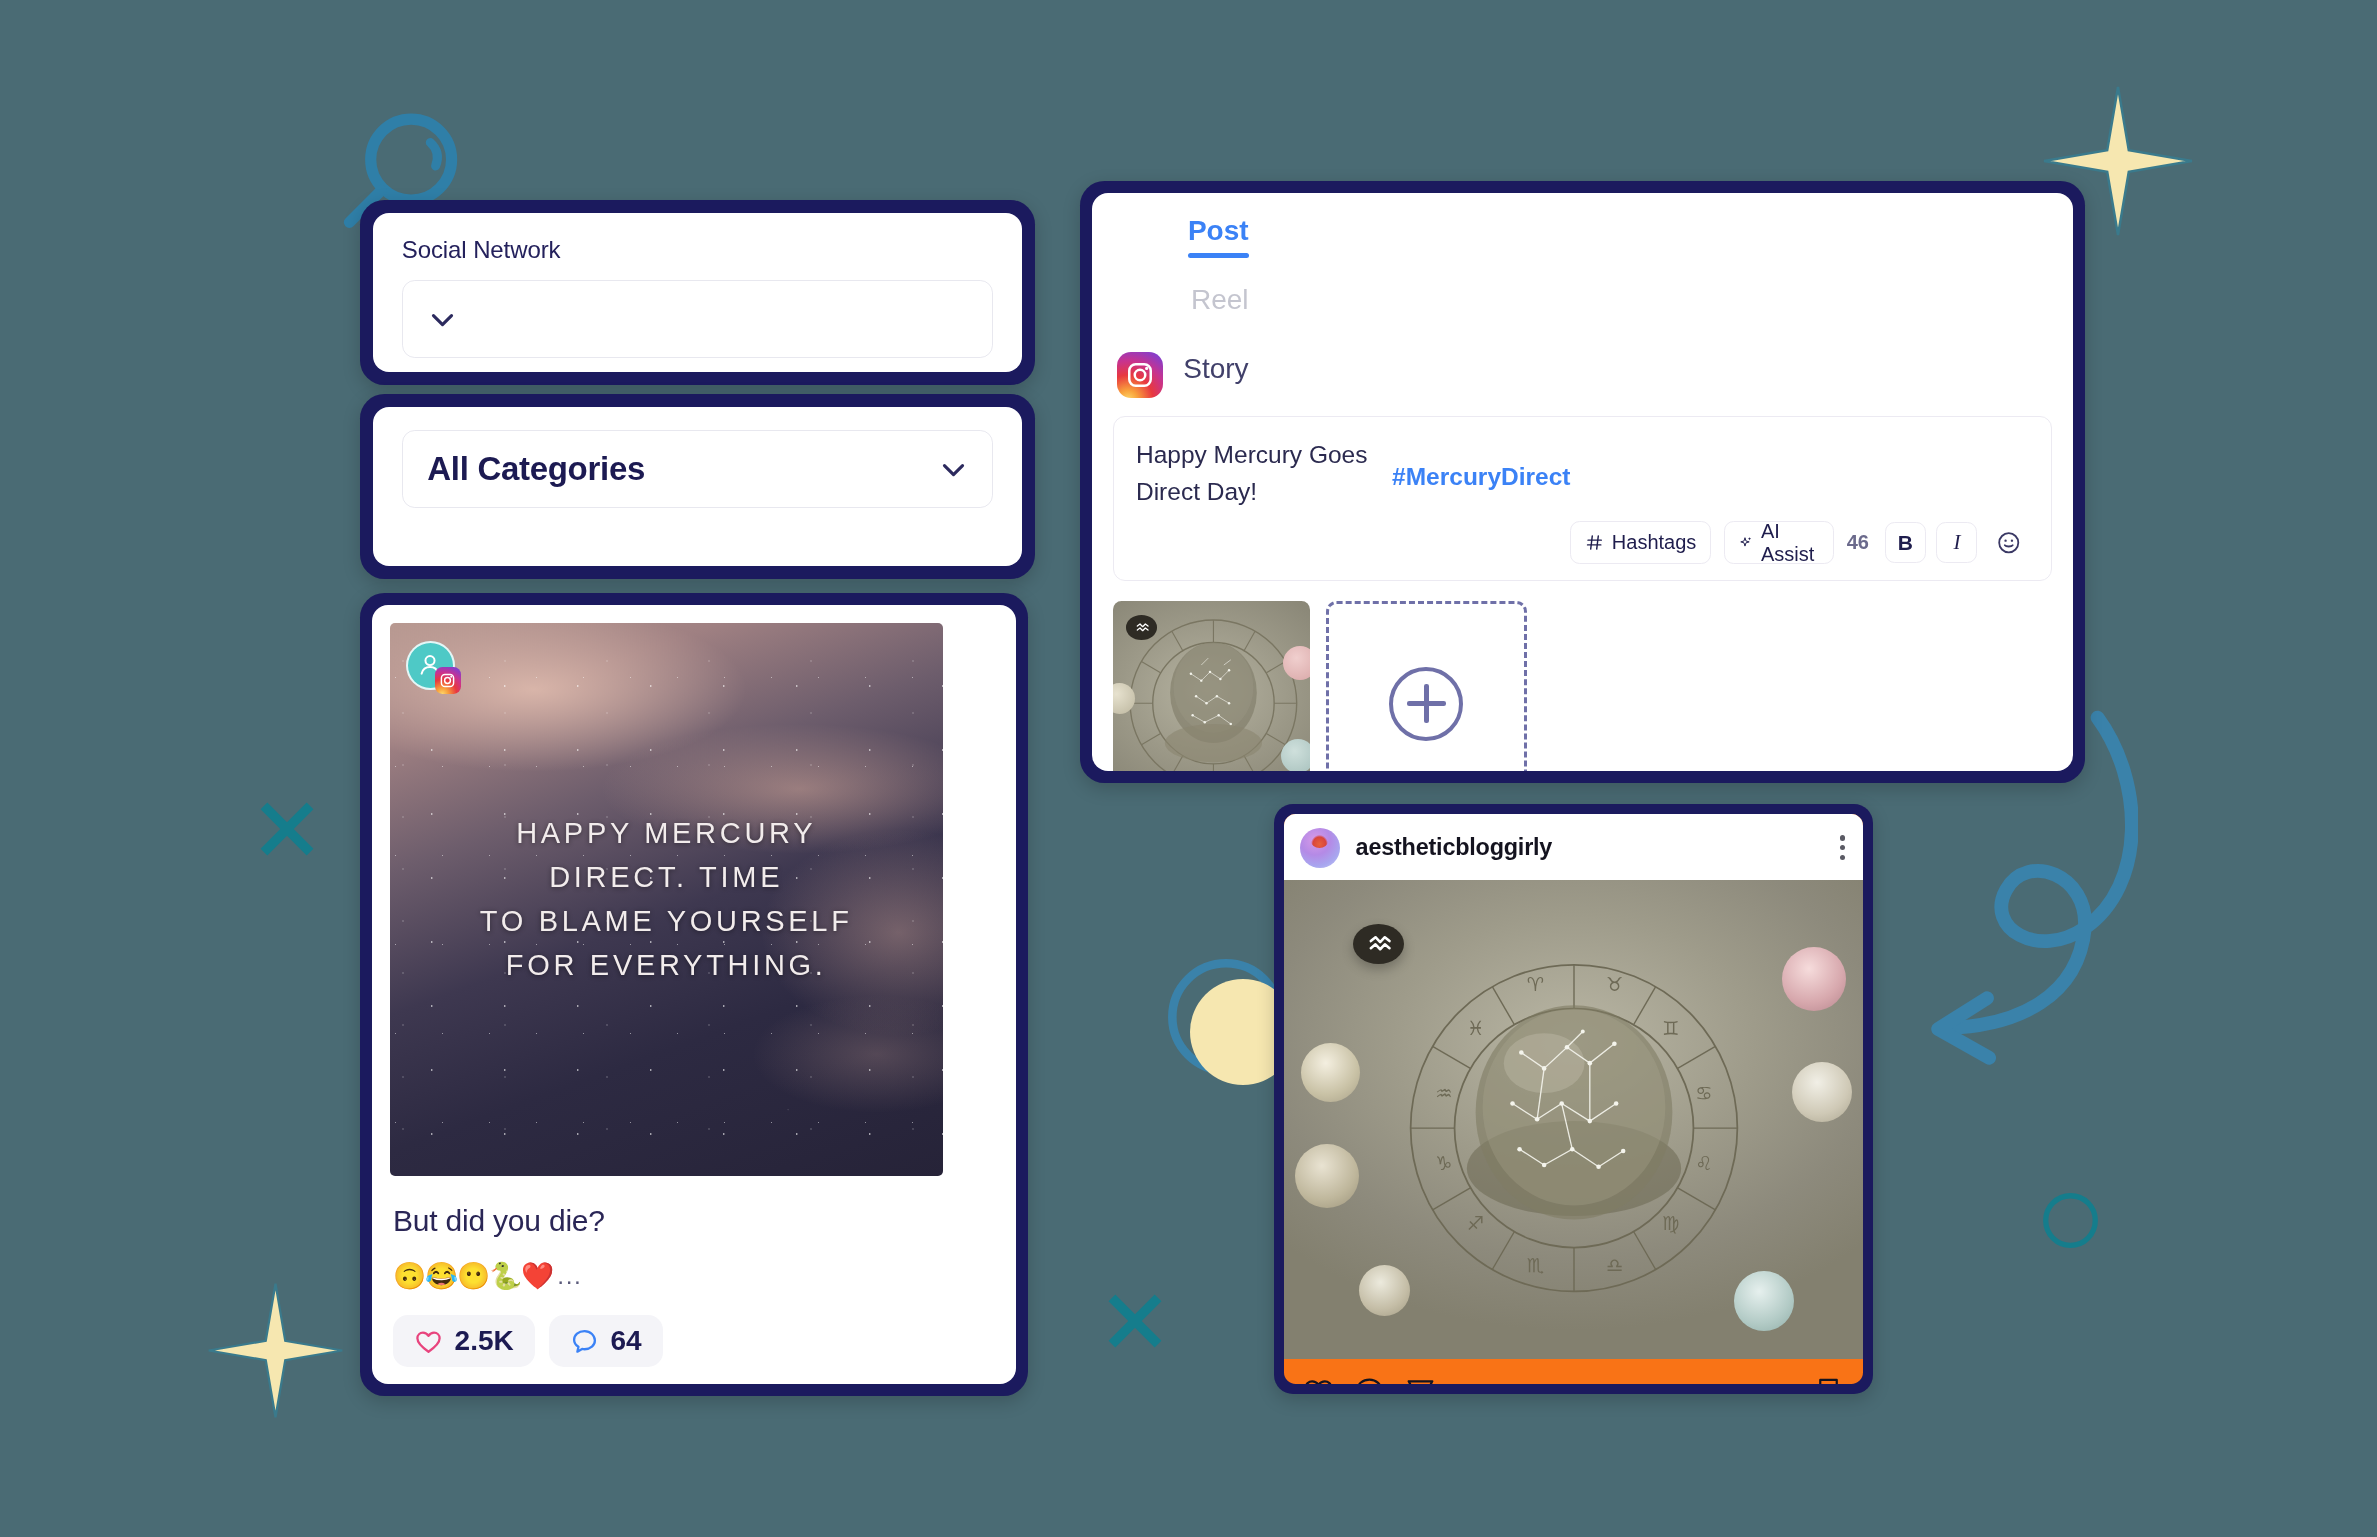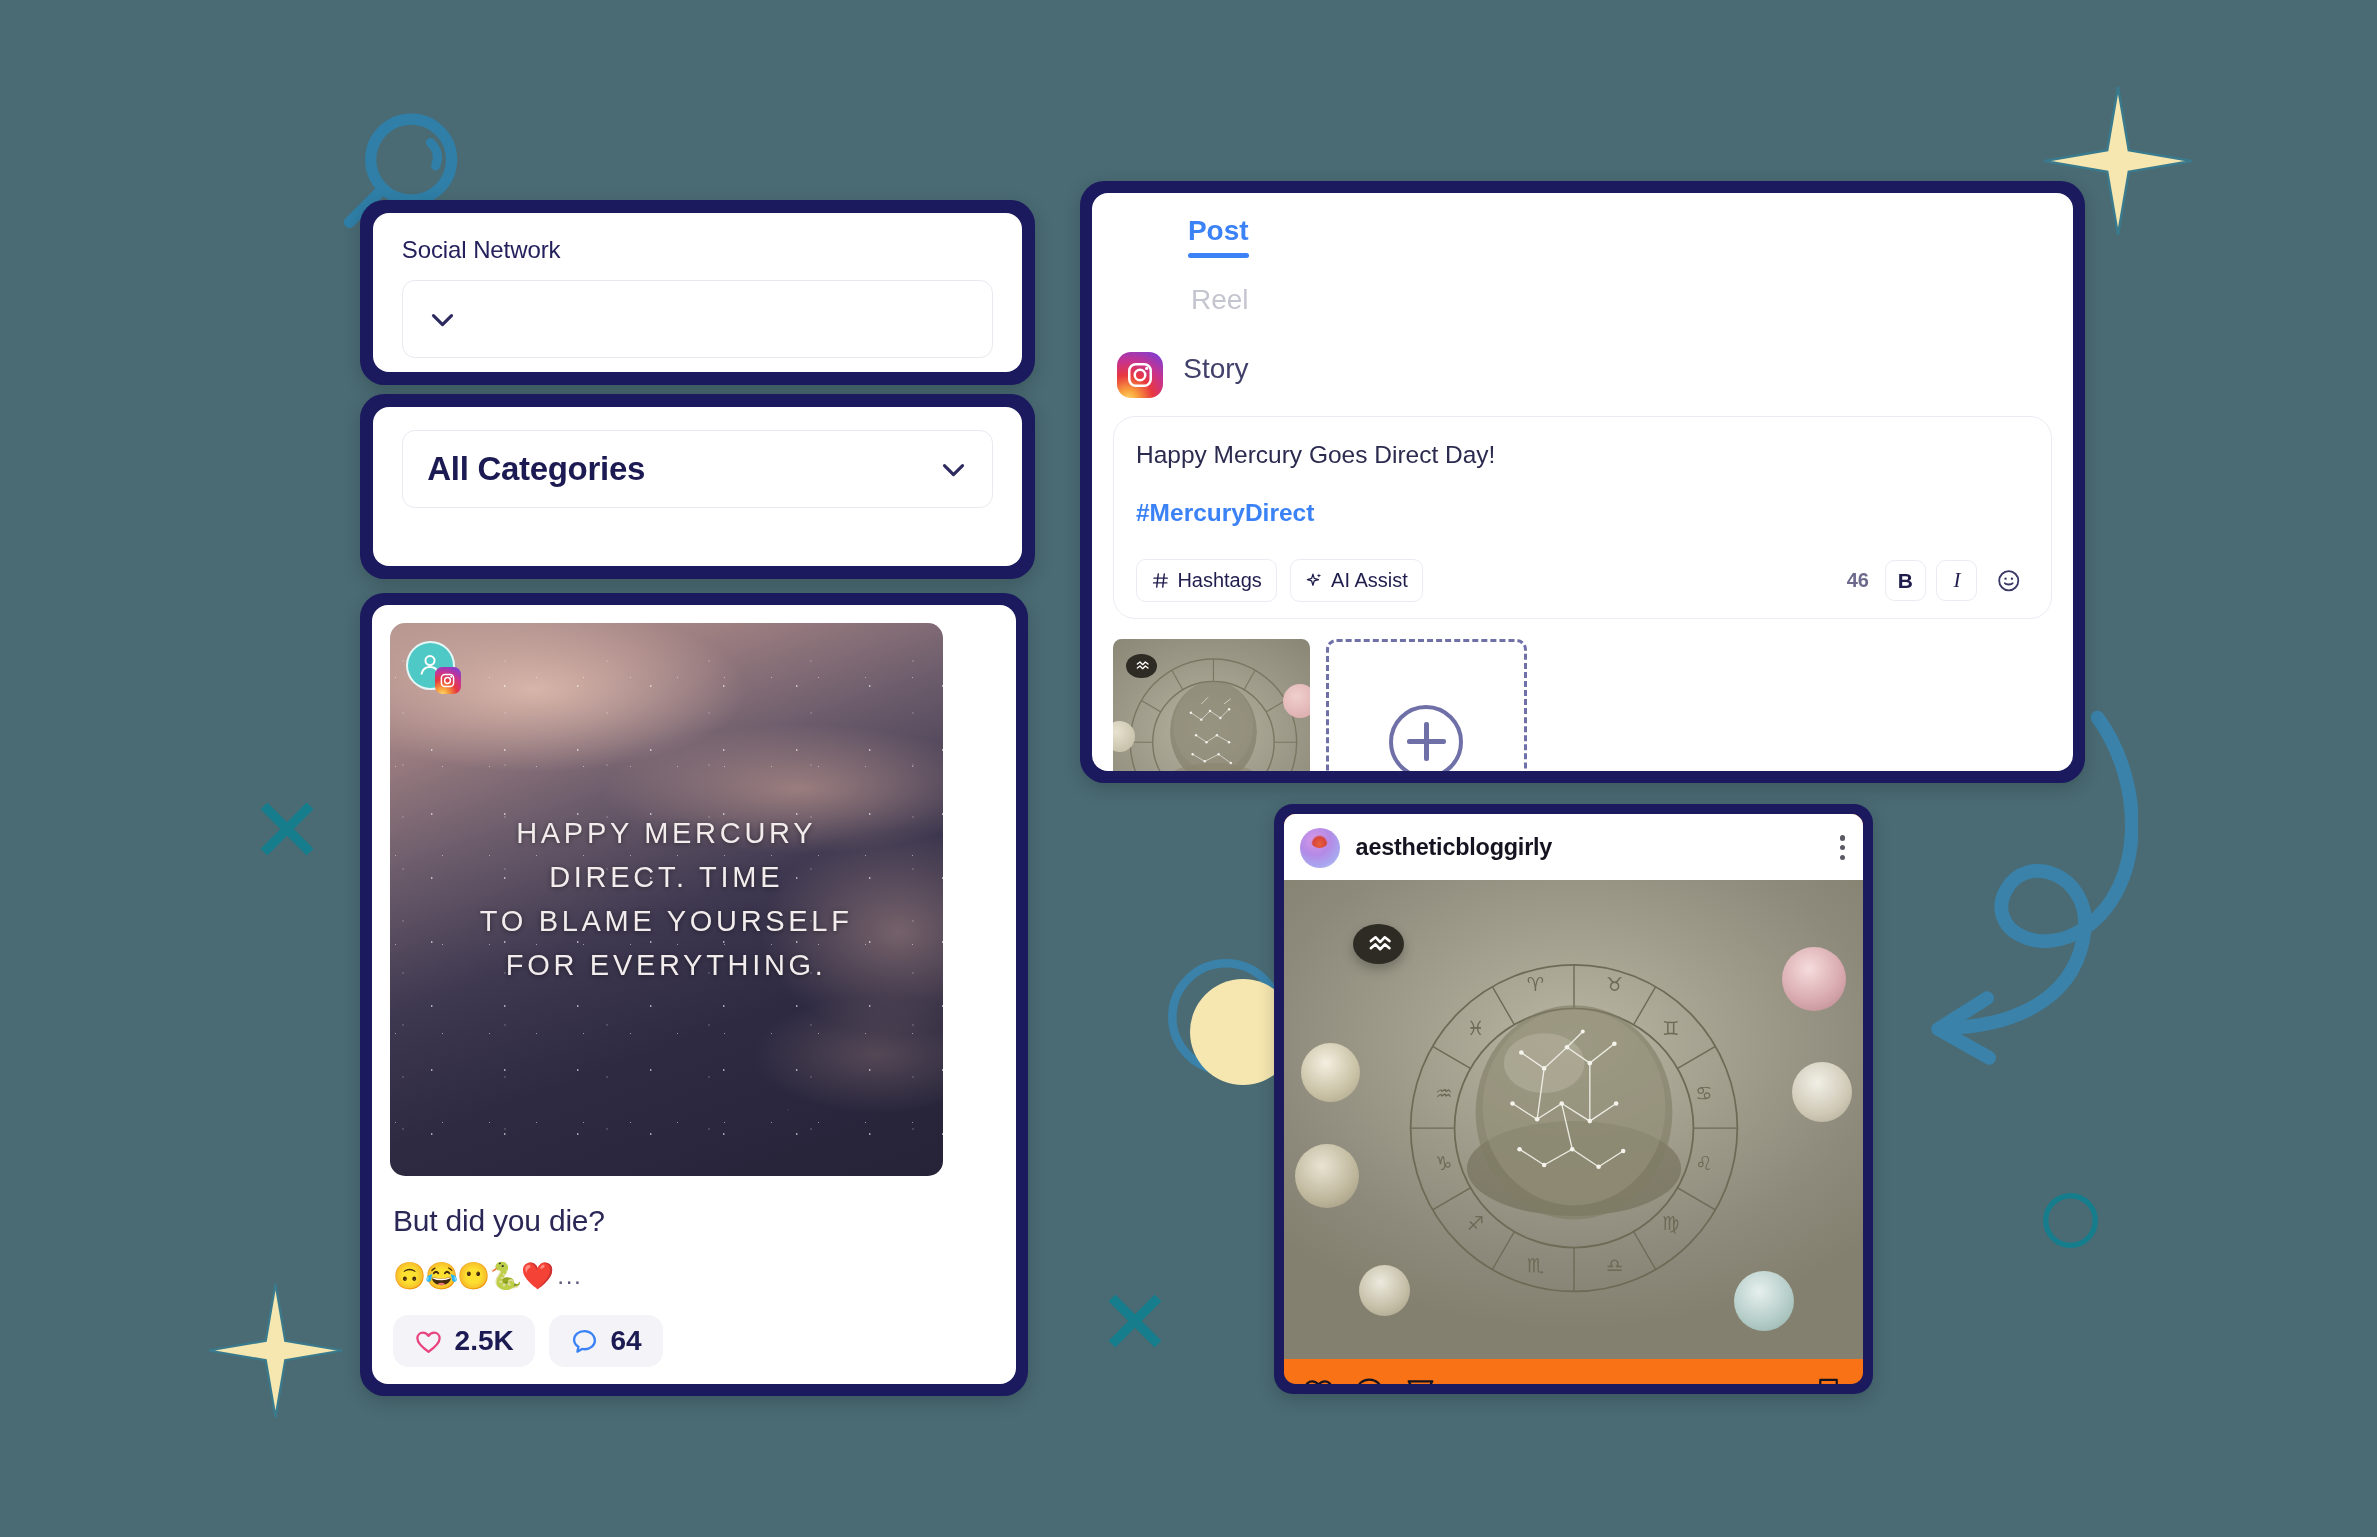--- a/index.html
+++ b/index.html
@@ -49,21 +49,21 @@
     letter-spacing: -0.3px;
   }
   .chev { width: 31px; height: 31px; flex: none; }
 
   
   .preview-card { }
   .preview-body { padding: 18px 18px 21px 18px; }
   .preview-media {
     position: relative;
     width: 553px; height: 553px;
-    border-radius: 15px; overflow: hidden;
+    border-radius: 5px; overflow: hidden;
     background:
       radial-gradient(circle at 72% 88%, rgba(255,255,255,.10) 0 0.5px, transparent 1.1px),
       linear-gradient(160deg,
         #b99a92 0%, #9f8082 16%, #6d5d6c 33%,
         #3e3850 52%, #2d2a42 70%, #262338 100%);
   }
   .media-cloud {
     position: absolute; inset: 0;
     background:
       radial-gradient(ellipse 62% 24% at 26% 12%, rgba(226,190,176,.85) 0%, rgba(226,190,176,0) 62%),
@@ -136,24 +136,24 @@
   .tab.active::after {
     content: ""; position: absolute; left: 0; right: 0; bottom: 0;
     height: 4.8px; border-radius: 3.2px; background: #3b82f6;
   }
   .tab.muted { color: #c4c5cf; margin-left: 10px; }
   .tab.normal { color: #41406a; }
 
   .editor {
     margin-top: 18px;
     border: 1.6px solid #eceaf2;
-    border-radius: 22px;
+    border-radius: 12px;
     padding: 20px 22.3px 16px 22.3px;
     min-height: 165px;
-    display: flex; flex-direction: column;
+    display: flex; flex-direction: row;
   }
   .editor-text { font-size: 24.5px; color: #2b2a4f; line-height: 1.5; }
   .editor-tag { font-size: 24.5px; color: #3b82f6; font-weight: 700; margin-top: 25.5px; }
   .editor-toolbar {
     margin-top: auto; padding-top: 32px;
     display: flex; align-items: center;
   }
   .tbtn {
     border: 1.6px solid #eceaf2; border-radius: 9.6px;
     height: 43px; padding: 0 14px;

